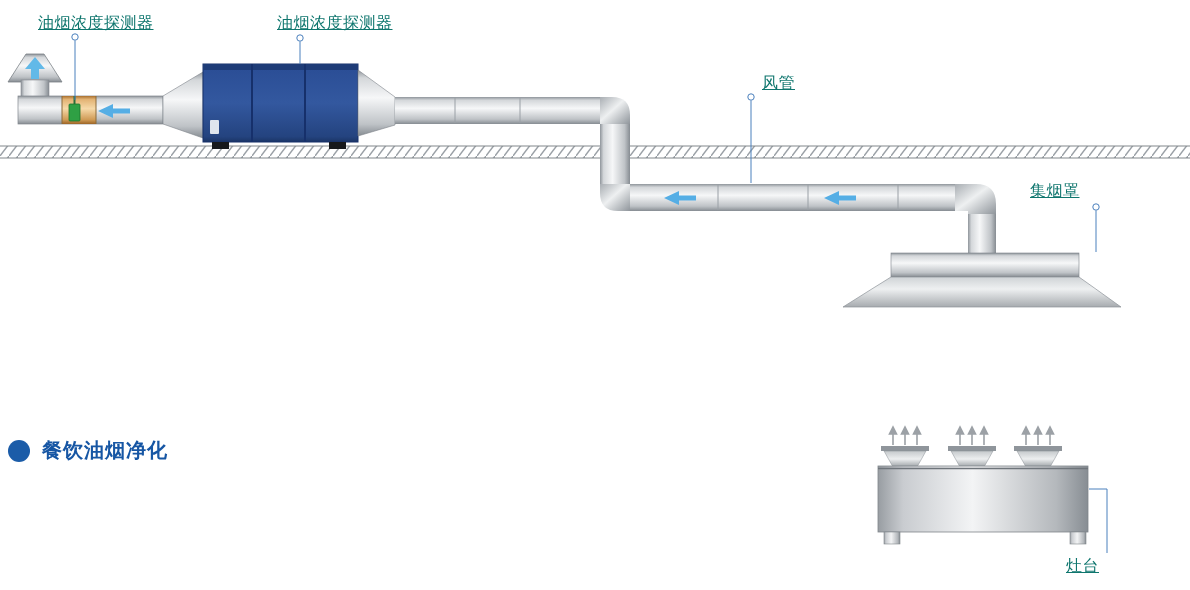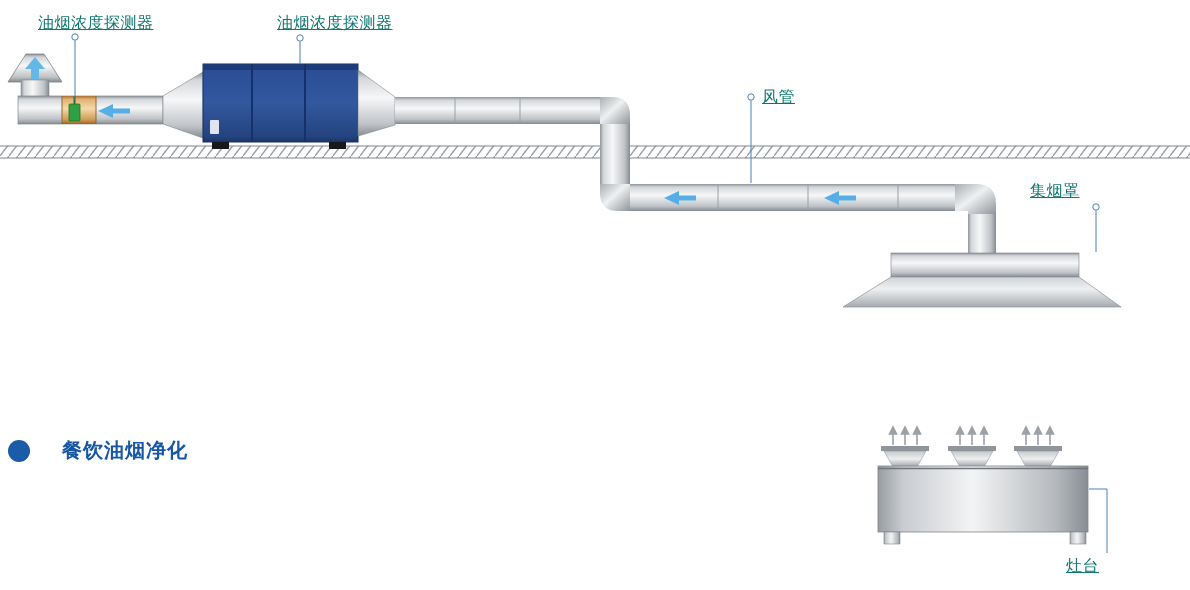--- a/index.html
+++ b/index.html
@@ -7,30 +7,30 @@
     position:relative;width:1190px;height:590px;background:#ffffff;
     font-family:"Liberation Sans",sans-serif;overflow:hidden;
   }
   svg.diagram{position:absolute;left:0;top:0;display:block;}
   .lbl{
     position:absolute;font-size:16px;color:#0f766e;
     white-space:nowrap;letter-spacing:0.5px;line-height:1.2;text-decoration:underline;
   }
   #lbl-detector{left:38px;top:13px;}
   #lbl-purifier{left:277px;top:13px;}
-  #lbl-duct{left:762px;top:87px;}
+  #lbl-duct{left:762px;top:73px;}
   #lbl-hood{left:1030px;top:181px;}
   #lbl-stove{left:1066px;top:556px;}
   .section{
     position:absolute;left:8px;top:437px;
     display:flex;align-items:center;gap:12px;
   }
   .bullet{width:22px;height:22px;border-radius:50%;background:#1b5ca8;}
   .section-title{
-    font-size:20px;font-weight:bold;color:#1656a4;letter-spacing:1px;margin-left:20px;
+    font-size:20px;font-weight:bold;color:#1656a4;letter-spacing:1px;
   }
 </style>
 </head>
 <body>
 
 <div class="canvas">
 
   <svg class="diagram" width="1190" height="590" viewBox="0 0 1190 590">
     <defs>
       <linearGradient id="gH" x1="0" y1="0" x2="0" y2="1">

